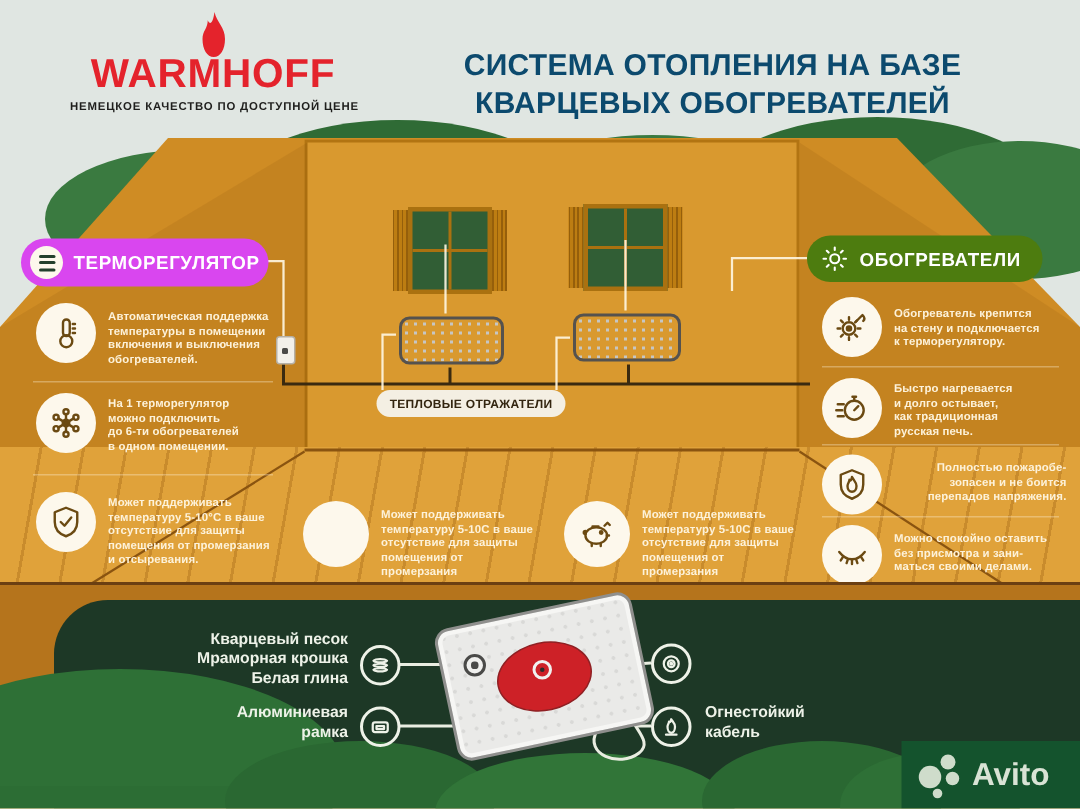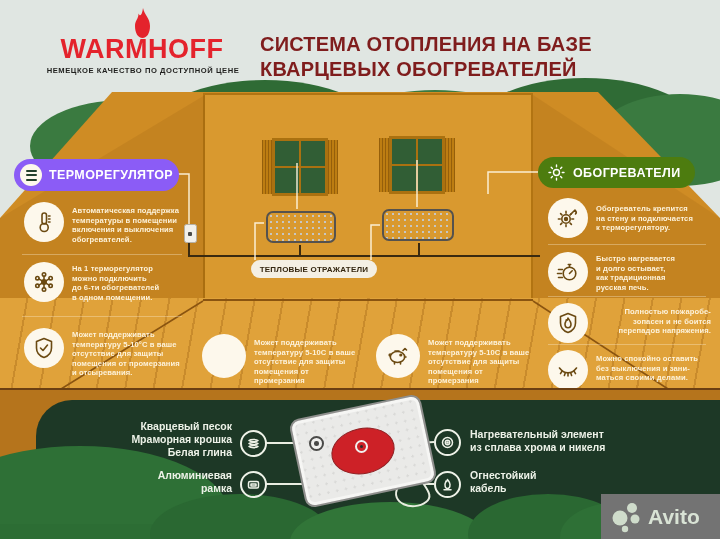--- a/index.html
+++ b/index.html
@@ -7,21 +7,21 @@
   #canvas {
     position:relative; width:720px; height:539px; overflow:hidden;
     background:#e0e6e2;
     font-family:"Liberation Sans","DejaVu Sans",sans-serif;
   }
   .abs { position:absolute; }
 
   
   .logo-text { font-size:27px; font-weight:900; color:#e4232c; letter-spacing:.5px; text-align:center; }
   .tagline { font-size:7.6px; font-weight:800; color:#1f1f1d; letter-spacing:.55px; text-align:center; }
-  .main-title { text-align:left; font-size:20px; line-height:25px; font-weight:800; color:#7f1d1d; letter-spacing:.2px; white-space:pre-line; }
+  .main-title { text-align:center; font-size:20px; line-height:25px; font-weight:800; color:#0c4a6e; letter-spacing:.2px; white-space:pre-line; }
 
   
   .house { left:0; top:86px; width:720px; height:317px;
     background:#cf8c24;
     clip-path:polygon(112px 6px,598px 6px,720px 132px,720px 317px,0 317px,0 132px); }
   .sidewall-l { left:0; top:0; width:205px; height:317px; background:rgba(110,55,0,.10);
     clip-path:polygon(0 132px,205px 9px,205px 214px,0 317px); }
   .sidewall-r { left:531px; top:0; width:189px; height:317px; background:rgba(110,55,0,.10);
     clip-path:polygon(2px 9px,189px 132px,189px 317px,2px 214px); }
   .backwall { left:203px; top:7px; width:330px; height:207px; background:#d9992f; border:2px solid #b27412; }
@@ -38,21 +38,21 @@
   .heater-panel-wall { background:linear-gradient(180deg,#e9e9e7,#cfcfcd); border:2px solid #55524e; border-radius:7px;
     background-image:radial-gradient(circle,#c6c6c4 1px,transparent 1.2px); background-size:6px 6px; }
   .thermostat { left:184px; top:224px; width:13px; height:19px; background:#f2f0ea; border:1px solid #b5b0a6; border-radius:2.5px; }
   .thermostat:after { content:""; position:absolute; left:3px; top:7px; width:4px; height:4px; background:#4a4a48; border-radius:1px; }
 
   .pill-label { background:#f4efe3; border-radius:9px; font-size:8px; font-weight:800; color:#33250f;
     display:flex; align-items:center; justify-content:center; letter-spacing:.2px;text-align:right; }
 
   
   .badge { display:flex; align-items:center; border-radius:17px; color:#fff; font-weight:800; font-size:12.5px; letter-spacing:.4px; }
-  .badge-green { background:#8b5cf6; padding-left:6px; gap:7px; }
+  .badge-green { background:#d946ef; padding-left:6px; gap:7px; }
   .badge-red { background:#4d7c0f; padding-left:10px; gap:8px; }
   .badge-circle { width:22px; height:22px; border-radius:50%; background:#fdf8ec; display:flex; flex-direction:column; justify-content:center; align-items:center; gap:2.5px; }
   .badge-circle i { display:block; width:11px; height:2px; background:#23402b; border-radius:1px; }
 
   
   .ficon { width:40px; height:40px; border-radius:50%; background:#fdf8ec; display:flex; align-items:center; justify-content:center; }
   .ficon svg { width:24px; height:24px; stroke:#6b4a12; fill:none; stroke-width:1.6; stroke-linecap:round; stroke-linejoin:round; }
   .ftext { font-size:7.6px; line-height:9.6px; font-weight:700; color:#fdf2da; white-space:pre-line; letter-spacing:.1px; }
   .fsep { height:1px; background:rgba(253,242,218,.35); }
 
@@ -67,21 +67,21 @@
   .qpanel { left:296px; top:406px; width:134px; height:90px; transform:rotate(-12deg);
     background:#eaeae8; border:2px solid #8f8f8d; border-radius:10px; box-shadow:inset 0 0 0 3px #f6f6f4;
     background-image:radial-gradient(circle,#d9d9d7 1.2px,transparent 1.4px); background-size:9px 9px; }
   .qred { position:absolute; left:50%; top:50%; transform:translate(-50%,-50%); width:64px; height:46px;
     background:#cd2127; border:1px solid #8f2023; border-radius:50%; }
   .bullseye { left:355px; top:440px; width:13px; height:13px; border:2.5px solid #f1f1ef; border-radius:50%; }
   .bullseye:after { content:""; position:absolute; left:2.5px; top:2.5px; width:3px; height:3px; background:#2c2c2a; border-radius:50%; }
   .grommet { left:309px; top:436px; width:15px; height:15px; border:2px solid #4a4a48; background:#f0f0ee; border-radius:50%; }
   .grommet:after { content:""; position:absolute; left:3.2px; top:3.2px; width:4.5px; height:4.5px; background:#4a4a48; border-radius:50%; }
 
-  .avito { left:601px; top:494px; width:119px; height:45px; background:#737373; display:flex; align-items:center; padding-left:8px;text-align:center; }
+  .avito { left:601px; top:494px; width:119px; height:45px; background:#14532d; display:flex; align-items:center; padding-left:8px;text-align:center; }
   .avito-text { font-size:21px; font-weight:800; color:#d9e3d5; margin-left:3px; }
 </style>
 </head>
 <body>
 
 <div id="canvas">
 
   <div class="abs" style="left:0;top:78px;width:720px;height:100px;">
     <div class="abs bush" style="left:30px;top:22px;width:190px;height:92px;background:#3a7a40;"></div>
     <div class="abs bush" style="left:150px;top:2px;width:230px;height:104px;background:#2f6b35;"></div>
@@ -272,21 +272,21 @@
 
   <div class="abs fsep" style="left:548px;top:344px;width:158px;"></div>
 
   <div class="abs ficon" style="left:548px;top:350px;">
     <svg viewBox="0 0 24 24">
         <path d="M3.5,10 C8.5,16.5 15.5,16.5 20.5,10"></path>
         <path d="M6,13.2 L4.5,15.6 M9.3,14.8 L8.4,17.4 M12,15.3 V18 M14.7,14.8 L15.6,17.4 M18,13.2 L19.5,15.6"></path>
       </svg>
   </div>
   <div class="abs ftext" style="left:596px;top:354px;width:115px;">Можно спокойно оставить
-без выключения и зани-
+без присмотра и зани-
 маться своими делами.</div>
 
   <div class="abs band"></div>
   <div class="abs panel-green"></div>
 
   <div class="abs bush" style="left:-70px;top:446px;width:300px;height:140px;background:#2e7036;"></div>
   <div class="abs" style="left:0;top:524px;width:720px;height:15px;background:#2c6d34;"></div>
   <div class="abs bush" style="left:150px;top:494px;width:180px;height:80px;background:#2a6832;"></div>
   <div class="abs bush" style="left:290px;top:502px;width:200px;height:80px;background:#317538;"></div>
   <div class="abs bush" style="left:468px;top:494px;width:160px;height:80px;background:#2a6832;"></div>
@@ -326,22 +326,20 @@
       </svg>
   </div>
 
   <div class="abs bicon" style="left:434px;top:429px;">
     <svg viewBox="0 0 15 15">
         <circle cx="7.5" cy="7.5" r="5"></circle>
         <circle cx="7.5" cy="7.5" r="2.2"></circle>
         <circle cx="7.5" cy="7.5" r="0.6" fill="#eef2e8"></circle>
       </svg>
   </div>
-  <div class="abs blabel" style="left:470px;top:428px;width:200px;">Нагревательный элемент
-из сплава хрома и никеля</div>
 
   <div class="abs bicon" style="left:434px;top:471px;">
     <svg viewBox="0 0 15 15">
         <path d="M7.5,2.5 C8.3,4 10,5 10,7.5 C10,9.8 8.9,11.5 7.5,11.5 C6.1,11.5 5,9.8 5,7.5 C5,6 6,5.4 6,4 C6.5,4.8 7.1,4.4 7.5,2.5 Z"></path>
         <path d="M4,12.8 H11"></path>
       </svg>
   </div>
   <div class="abs blabel" style="left:470px;top:469px;width:150px;">Огнестойкий
 кабель</div>
 

